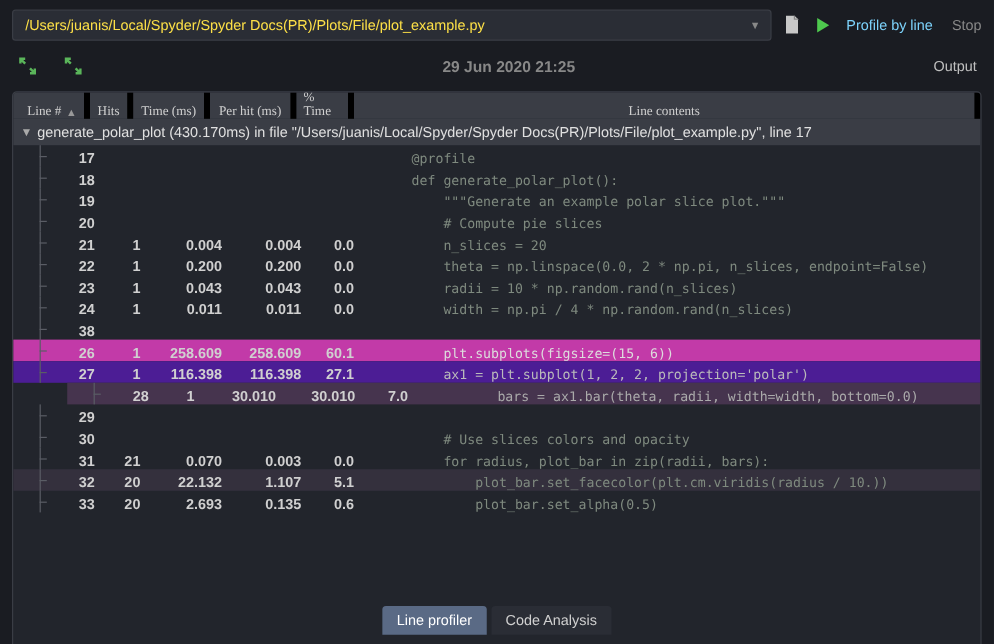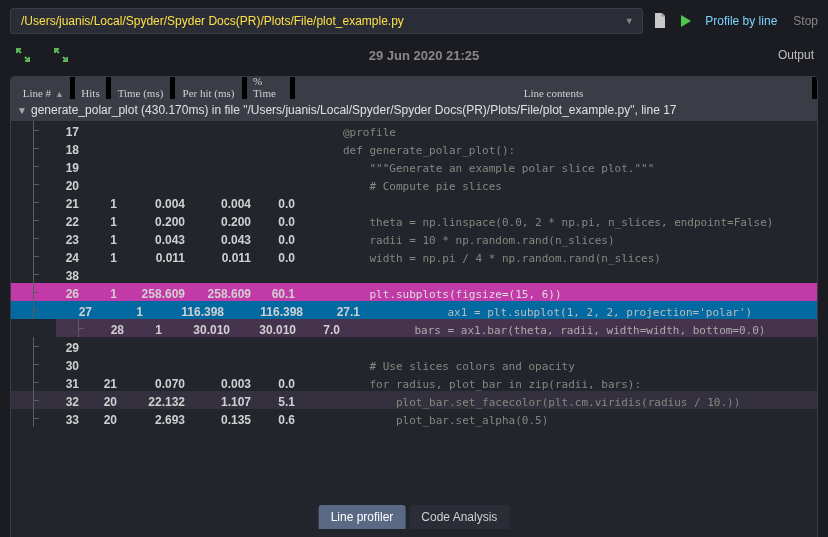--- a/index.html
+++ b/index.html
@@ -140,21 +140,21 @@
   border-top:1px solid #5a5d65;
 }
 .row .col-line { width: 44px; text-align:right; padding-right:6px; color:#d0d0d0; font-weight:bold;}
 .row .col-hits { width: 40px; text-align:right; padding-right:8px; color:#d0d0d0; font-weight:bold;}
 .row .col-time { width: 64px; text-align:right; padding-right:4px; color:#d0d0d0; font-weight:bold;}
 .row .col-perhit { width: 66px; text-align:right; padding-right:4px; color:#d0d0d0; font-weight:bold;}
 .row .col-pct  { width: 48px; text-align:right; padding-right:8px; color:#d0d0d0; font-weight:bold;}
 .row .col-code { flex:1; font-family: Menlo, Consolas, monospace; font-size:11px; color:#7f8a7f; padding-left:40px; white-space:pre;}
 .row.hl1 { background:#c23aa8; }
 .row.hl1 .col-code{ color:#ddd;}
-.row.hl2 { background:#0369a1;gap:13px; }
+.row.hl2 { background:#4c1d95; }
 .row.hl2 .col-code{ color:#bbb;}
 .row.hl3 { background:#46344e;margin-left:45px; }
 .row.hl3 .col-code{ color:#aaa;}
 .row.hl4 { background:#34303d; }
 .panel-footer { height:180px; }
 .tabs {
   position:absolute;
   bottom:8px;
   left:50%;
   transform:translateX(-50%);
@@ -265,20 +265,21 @@
         <span class="col-pct"></span>
         <span class="col-code">    # Compute pie slices</span>
       </div>
       <div class="row">
         <span class="tree-gutter"></span>
         <span class="col-line">21</span>
         <span class="col-hits">1</span>
         <span class="col-time">0.004</span>
         <span class="col-perhit">0.004</span>
         <span class="col-pct">0.0</span>
+        <span class="col-code">    n_slices = 20</span>
       </div>
       <div class="row">
         <span class="tree-gutter"></span>
         <span class="col-line">22</span>
         <span class="col-hits">1</span>
         <span class="col-time">0.200</span>
         <span class="col-perhit">0.200</span>
         <span class="col-pct">0.0</span>
         <span class="col-code">    theta = np.linspace(0.0, 2 * np.pi, n_slices, endpoint=False)</span>
       </div>

